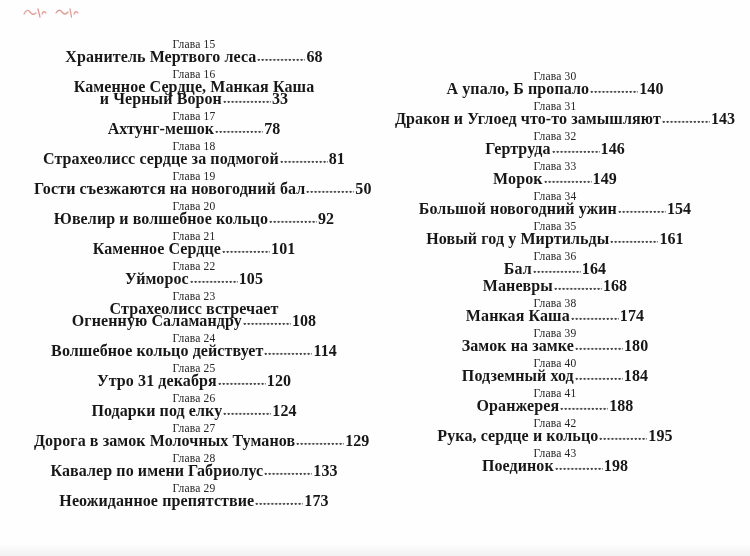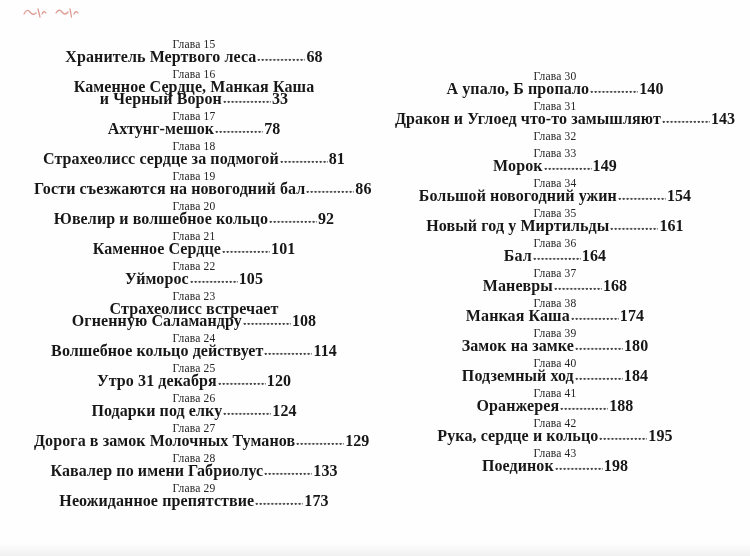--- a/index.html
+++ b/index.html
@@ -97,21 +97,21 @@
       <div class="entry">
         <div class="chapter">Глава 17</div>
         <div class="title-line"><span>Ахтунг-мешок</span><span class="dots"></span><span class="pagenum">78</span></div>
       </div>
       <div class="entry">
         <div class="chapter">Глава 18</div>
         <div class="title-line"><span>Страхеолисс сердце за подмогой</span><span class="dots"></span><span class="pagenum">81</span></div>
       </div>
       <div class="entry">
         <div class="chapter">Глава 19</div>
-        <div class="title-line"><span>Гости съезжаются на новогодний бал</span><span class="dots"></span><span class="pagenum">86</span></div>
+        <div class="title-line"><span>Гости съезжаются на новогодний бал</span><span class="dots"></span><span class="pagenum">50</span></div>
       </div>
       <div class="entry">
         <div class="chapter">Глава 20</div>
         <div class="title-line"><span>Ювелир и волшебное кольцо</span><span class="dots"></span><span class="pagenum">92</span></div>
       </div>
       <div class="entry">
         <div class="chapter">Глава 21</div>
         <div class="title-line"><span>Каменное Сердце</span><span class="dots"></span><span class="pagenum">101</span></div>
       </div>
       <div class="entry">
@@ -153,39 +153,39 @@
       <div class="entry">
         <div class="chapter">Глава 30</div>
         <div class="title-line"><span>А упало, Б пропало</span><span class="dots"></span><span class="pagenum">140</span></div>
       </div>
       <div class="entry">
         <div class="chapter">Глава 31</div>
         <div class="title-line"><span>Дракон и Углоед что-то замышляют</span><span class="dots"></span><span class="pagenum">143</span></div>
       </div>
       <div class="entry">
         <div class="chapter">Глава 32</div>
+        <div class="title-line"><span>Гертруда</span><span class="dots"></span><span class="pagenum">146</span></div>
       </div>
       <div class="entry">
         <div class="chapter">Глава 33</div>
         <div class="title-line"><span>Морок</span><span class="dots"></span><span class="pagenum">149</span></div>
       </div>
       <div class="entry">
         <div class="chapter">Глава 34</div>
         <div class="title-line"><span>Большой новогодний ужин</span><span class="dots"></span><span class="pagenum">154</span></div>
       </div>
       <div class="entry">
         <div class="chapter">Глава 35</div>
         <div class="title-line"><span>Новый год у Миртильды</span><span class="dots"></span><span class="pagenum">161</span></div>
       </div>
       <div class="entry">
         <div class="chapter">Глава 36</div>
         <div class="title-line"><span>Бал</span><span class="dots"></span><span class="pagenum">164</span></div>
       </div>
       <div class="entry">
-        <div class="chapter">Глава 37</div>
         <div class="title-line"><span>Маневры</span><span class="dots"></span><span class="pagenum">168</span></div>
       </div>
       <div class="entry">
         <div class="chapter">Глава 38</div>
         <div class="title-line"><span>Манкая Каша</span><span class="dots"></span><span class="pagenum">174</span></div>
       </div>
       <div class="entry">
         <div class="chapter">Глава 39</div>
         <div class="title-line"><span>Замок на замке</span><span class="dots"></span><span class="pagenum">180</span></div>
       </div>

